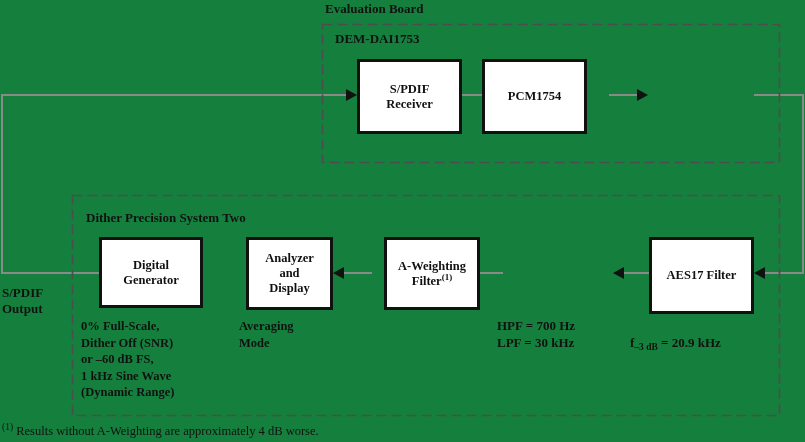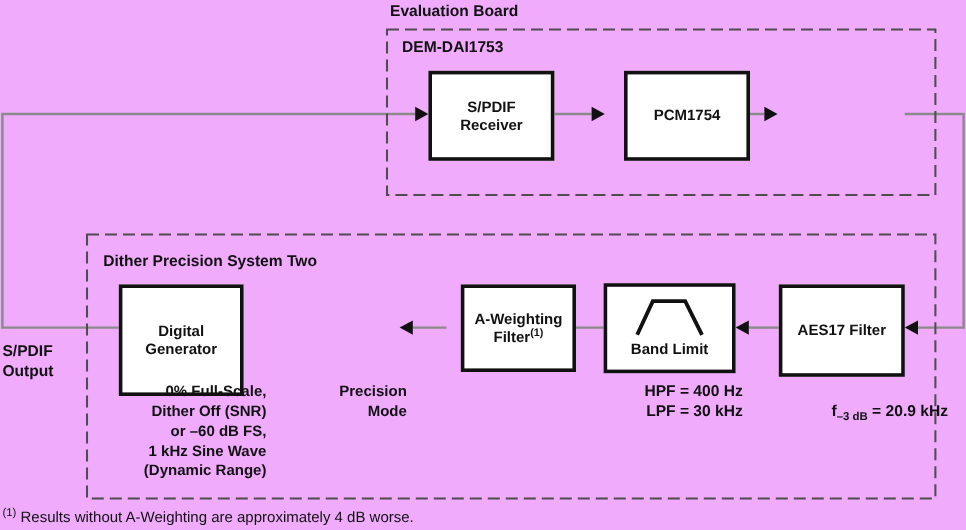--- a/index.html
+++ b/index.html
@@ -1,33 +1,33 @@
 <!DOCTYPE html>
 <html><head>
 <meta charset="utf-8">
 <style>
   html,body{margin:0;padding:0;background:#fff;}
   .canvas{
-    position:relative;width:805px;height:442px;background:#f0abfc;
-    font-family:Liberation Sans, sans-serif;color:#111;overflow:hidden;
+    position:relative;width:805px;height:442px;background:#15803d;
+    font-family:Liberation Serif, serif;color:#111;overflow:hidden;
   }
   .wires{position:absolute;left:0;top:0;}
   .title{
     position:absolute;font-weight:bold;font-size:13px;line-height:15px;
     white-space:pre-line;color:#111;
   }
   .box{
     position:absolute;box-sizing:border-box;background:#fff;border:3px solid #111;
     display:flex;flex-direction:column;align-items:center;justify-content:center;
     text-align:center;font-weight:bold;font-size:12.5px;line-height:15px;
   }
   .box .lbl{white-space:pre-line;}
   .cap{
     position:absolute;font-weight:bold;font-size:12.5px;line-height:16.5px;
-    text-align:right;white-space:pre-line;color:#111;
+    text-align:left;white-space:pre-line;color:#111;
   }
   .cap.right{text-align:right;}
   .fsub{font-size:9.5px;vertical-align:-3px;letter-spacing:0;}
   sup.note{font-size:9px;line-height:0;}
   .footnote{
     position:absolute;font-size:12.5px;font-weight:normal;color:#111;
     white-space:nowrap;
   }
   .footnote sup{font-size:9.5px;}
   .bl-icon{margin-bottom:3px;}
@@ -65,51 +65,50 @@
   </svg>
 
   <div class="title" style="left:325px;top:1px;">Evaluation Board</div>
   <div class="title" style="left:335px;top:31px;">DEM-DAI1753</div>
   <div class="title" style="left:86px;top:210px;">Dither Precision System Two</div>
 
   <div class="box" style="left:357px;top:59px;width:105px;height:75px;">
     <span class="lbl">S/PDIF
 Receiver</span>
   </div>
-  <div class="box" style="left:520px;top:59px;width:105px;height:75px;">
+  <div class="box" style="left:482px;top:59px;width:105px;height:75px;">
     <span class="lbl">PCM1754</span>
   </div>
 
 
-  <div class="box" style="left:99px;top:237px;width:104px;height:93px;">
+  <div class="box" style="left:99px;top:237px;width:104px;height:71px;">
     <span class="lbl">Digital
 Generator</span>
+  </div>
+  <div class="box" style="left:246px;top:237px;width:87px;height:73px;">
+    <span class="lbl">Analyzer
+and
+Display</span>
   </div>
   <div class="box" style="left:384px;top:237px;width:96px;height:73px;">
     <span class="lbl">A-Weighting</span>
     <span><span>Filter</span><sup class="note">(1)</sup></span>
-  </div>
-  <div class="box" style="left:503px;top:236px;width:110px;height:75px;">
-    <svg class="bl-icon" width="62" height="33" viewBox="0 0 62 33">
-      <polyline points="4,31 17,3 44,3 58,31" fill="none" stroke="#111" stroke-width="3.2"></polyline>
-    </svg>
-    <span class="lbl">Band Limit</span>
   </div>
   <div class="box" style="left:649px;top:237px;width:105px;height:77px;align-items:center;">
     <span class="lbl">AES17 Filter</span>
   </div>
 
   <div class="cap" style="left:81px;top:318px;width:141px;">0% Full-Scale,
 Dither Off (SNR)
 or –60 dB FS,
 1 kHz Sine Wave
 (Dynamic Range)</div>
-  <div class="cap" style="left:239px;top:318px;width:100px;">Precision
+  <div class="cap" style="left:239px;top:318px;width:100px;">Averaging
 Mode</div>
-  <div class="cap" style="left:497px;top:318px;width:122px;font-size:13px;">HPF = 400 Hz
+  <div class="cap" style="left:497px;top:318px;width:122px;font-size:13px;">HPF = 700 Hz
 LPF = 30 kHz</div>
   <div class="cap" style="left:630px;top:318px;width:160px;font-size:13px;">
     <span>f</span><span class="fsub">–3 dB</span><span> = 20.9 kHz</span>
   </div>
 
   <div class="title" style="left:2px;top:285px;line-height:16px;">S/PDIF
 Output</div>
 
   <div class="footnote" style="left:2px;top:422px;">
     <sup>(1)</sup><span> Results without A-Weighting are approximately 4 dB worse.</span>

